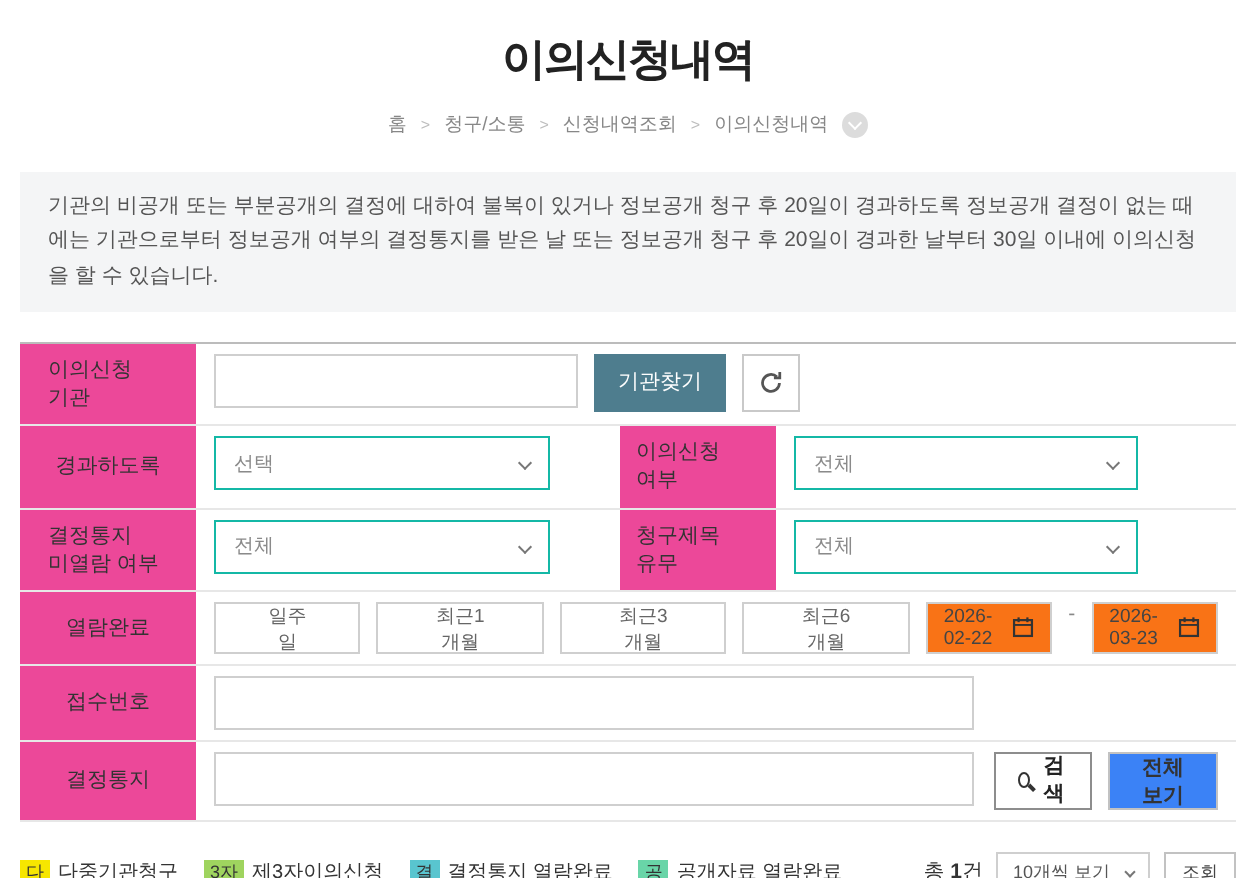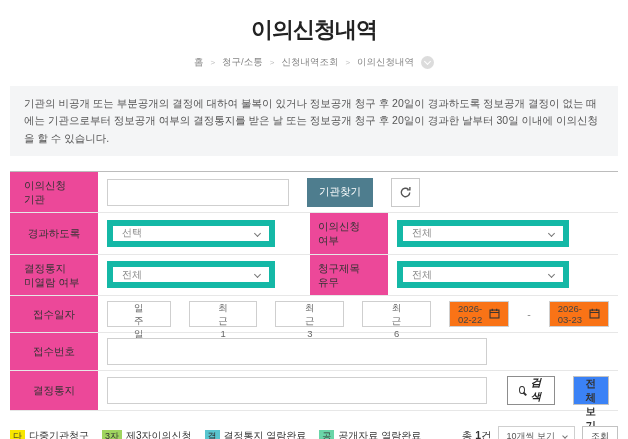--- a/index.html
+++ b/index.html
@@ -24,24 +24,24 @@
   .notice { margin:17px 10px 0; background:#f4f5f6; padding:9px 14px;
     font-size:10.5px; line-height:1.65; color:#555; }
 
   
   .form { margin:15px 10px 0; border-top:1px solid #bcbcbc; font-size:10.5px; }
   .frow { display:flex; align-items:stretch; border-bottom:1px solid #e7e7e7; }
   .flabel { width:88px; background:#ec4899; display:flex; align-items:center;
     justify-content:center; text-align:left; padding:6px 14px; color:#333;
     word-break:keep-all; line-height:1.35; flex:none; }
   .flabel-r { width:78px; padding:6px 8px; }
-  .fcell { display:flex; align-items:center; gap:18px; padding:5px 9px; flex:1; }
+  .fcell { display:flex; align-items:flex-start; gap:8px; padding:5px 9px; flex:1; }
 
   .tinput { height:27px; border:1px solid #cfcfcf; background:#fff; flex:none; }
-  .sel { height:27px; border:6px solid #14b8a6; background:#fff; display:flex;
+  .sel { height:27px; border:1px solid #14b8a6; background:#fff; display:flex;
     align-items:center; justify-content:space-between; padding:0 9px;
     font-size:10px; color:#8a8a8a; cursor:pointer; flex:none; }
 
   .btn-teal { height:29px; padding:0 12px; background:#4e7d8e; color:#fff;
     border:none; font-size:10.5px; cursor:pointer; }
   .btn-sq { width:29px; height:29px; border:1px solid #c9c9c9; background:#fff;
     display:flex; align-items:center; justify-content:center; cursor:pointer; }
   .btn-period { height:26px; padding:0 26px; border:1px solid #cfcfcf; background:#fff;
     color:#666; font-size:9.5px; cursor:pointer; }
   .dinput { height:26px; border:1px solid #cfcfcf; background:#f97316; display:flex;
@@ -145,21 +145,21 @@
     <div class="flabel flabel-r">청구제목 유무</div>
     <div class="fcell">
       <div class="sel" style="width:172px;">
         <span>전체</span>
         <span class="chev"></span>
       </div>
     </div>
   </div>
 
   <div class="frow">
-    <div class="flabel">접수일자</div>
+    <div class="flabel">열람완료</div>
     <div class="fcell">
       <button class="btn-period">일주일</button>
       <button class="btn-period">최근1개월</button>
       <button class="btn-period">최근3개월</button>
       <button class="btn-period">최근6개월</button>
       <div class="dinput">
         <span>2026-02-22</span>
         <span>
           <svg width="11" height="11" viewBox="0 0 16 16">
             <rect x="1.5" y="3" width="13" height="11.5" fill="none" stroke="#333" stroke-width="1.6"></rect>
@@ -188,21 +188,21 @@
     <div class="flabel">접수번호</div>
     <div class="fcell">
       <input class="tinput" style="width: 380px;" value="">
     </div>
   </div>
 
   <div class="frow">
     <div class="flabel">결정통지</div>
     <div class="fcell">
       <input class="tinput" style="width: 380px;" value="">
-      <button class="btn-search" style="margin-left:2px;font-style:italic;">
+      <button class="btn-search" style="margin-left:2px;">
         <span class="mag"></span>
         <span>검색</span>
       </button>
       <button class="btn-outline">전체보기</button>
     </div>
   </div>
 
 </div>
 
 <div class="legend-bar">

